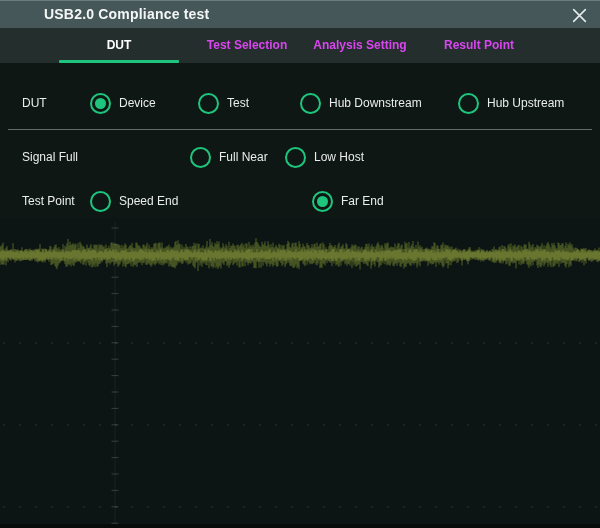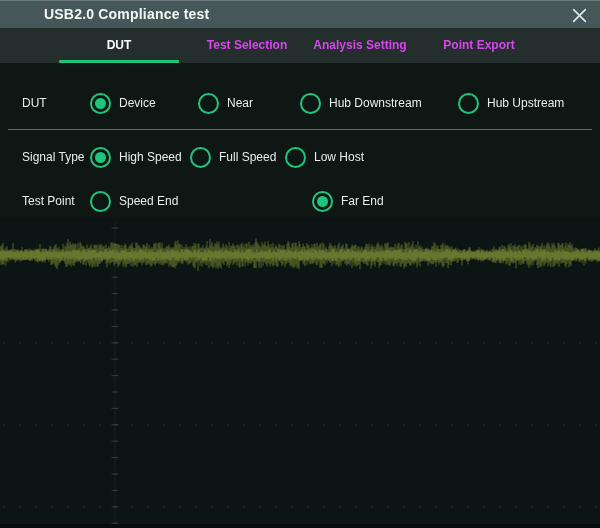--- a/index.html
+++ b/index.html
@@ -73,55 +73,51 @@
       <div class="tab t0 sel">
         <span>DUT</span>
       </div>
       <div class="tab t1">
         <span>Test Selection</span>
       </div>
       <div class="tab t2">
         <span>Analysis Setting</span>
       </div>
       <div class="tab t3">
-        <span>Point Export</span>
+        <span>Result Point</span>
       </div>
     </div>
 
     <div class="row r0">
       <span class="rlabel">DUT</span>
       <div class="opt" style="left:90px">
         <span class="radio sel"></span>
         <span class="olabel">Device</span>
       </div>
       <div class="opt" style="left:198px">
         <span class="radio"></span>
-        <span class="olabel">Near</span>
+        <span class="olabel">Test</span>
       </div>
       <div class="opt" style="left:458px">
         <span class="radio"></span>
         <span class="olabel">Hub Upstream</span>
       </div>
       <div class="opt" style="left:300px">
         <span class="radio"></span>
         <span class="olabel">Hub Downstream</span>
       </div>
     </div>
 
     <div class="divider"></div>
 
     <div class="row r1">
-      <span class="rlabel">Signal Type</span>
-      <div class="opt" style="left:90px">
-        <span class="radio sel"></span>
-        <span class="olabel">High Speed</span>
-      </div>
+      <span class="rlabel">Signal Full</span>
       <div class="opt" style="left:190px">
         <span class="radio"></span>
-        <span class="olabel">Full Speed</span>
+        <span class="olabel">Full Near</span>
       </div>
       <div class="opt" style="left:285px">
         <span class="radio"></span>
         <span class="olabel">Low Host</span>
       </div>
     </div>
 
     <div class="row r2">
       <span class="rlabel">Test Point</span>
       <div class="opt" style="left:90px">

